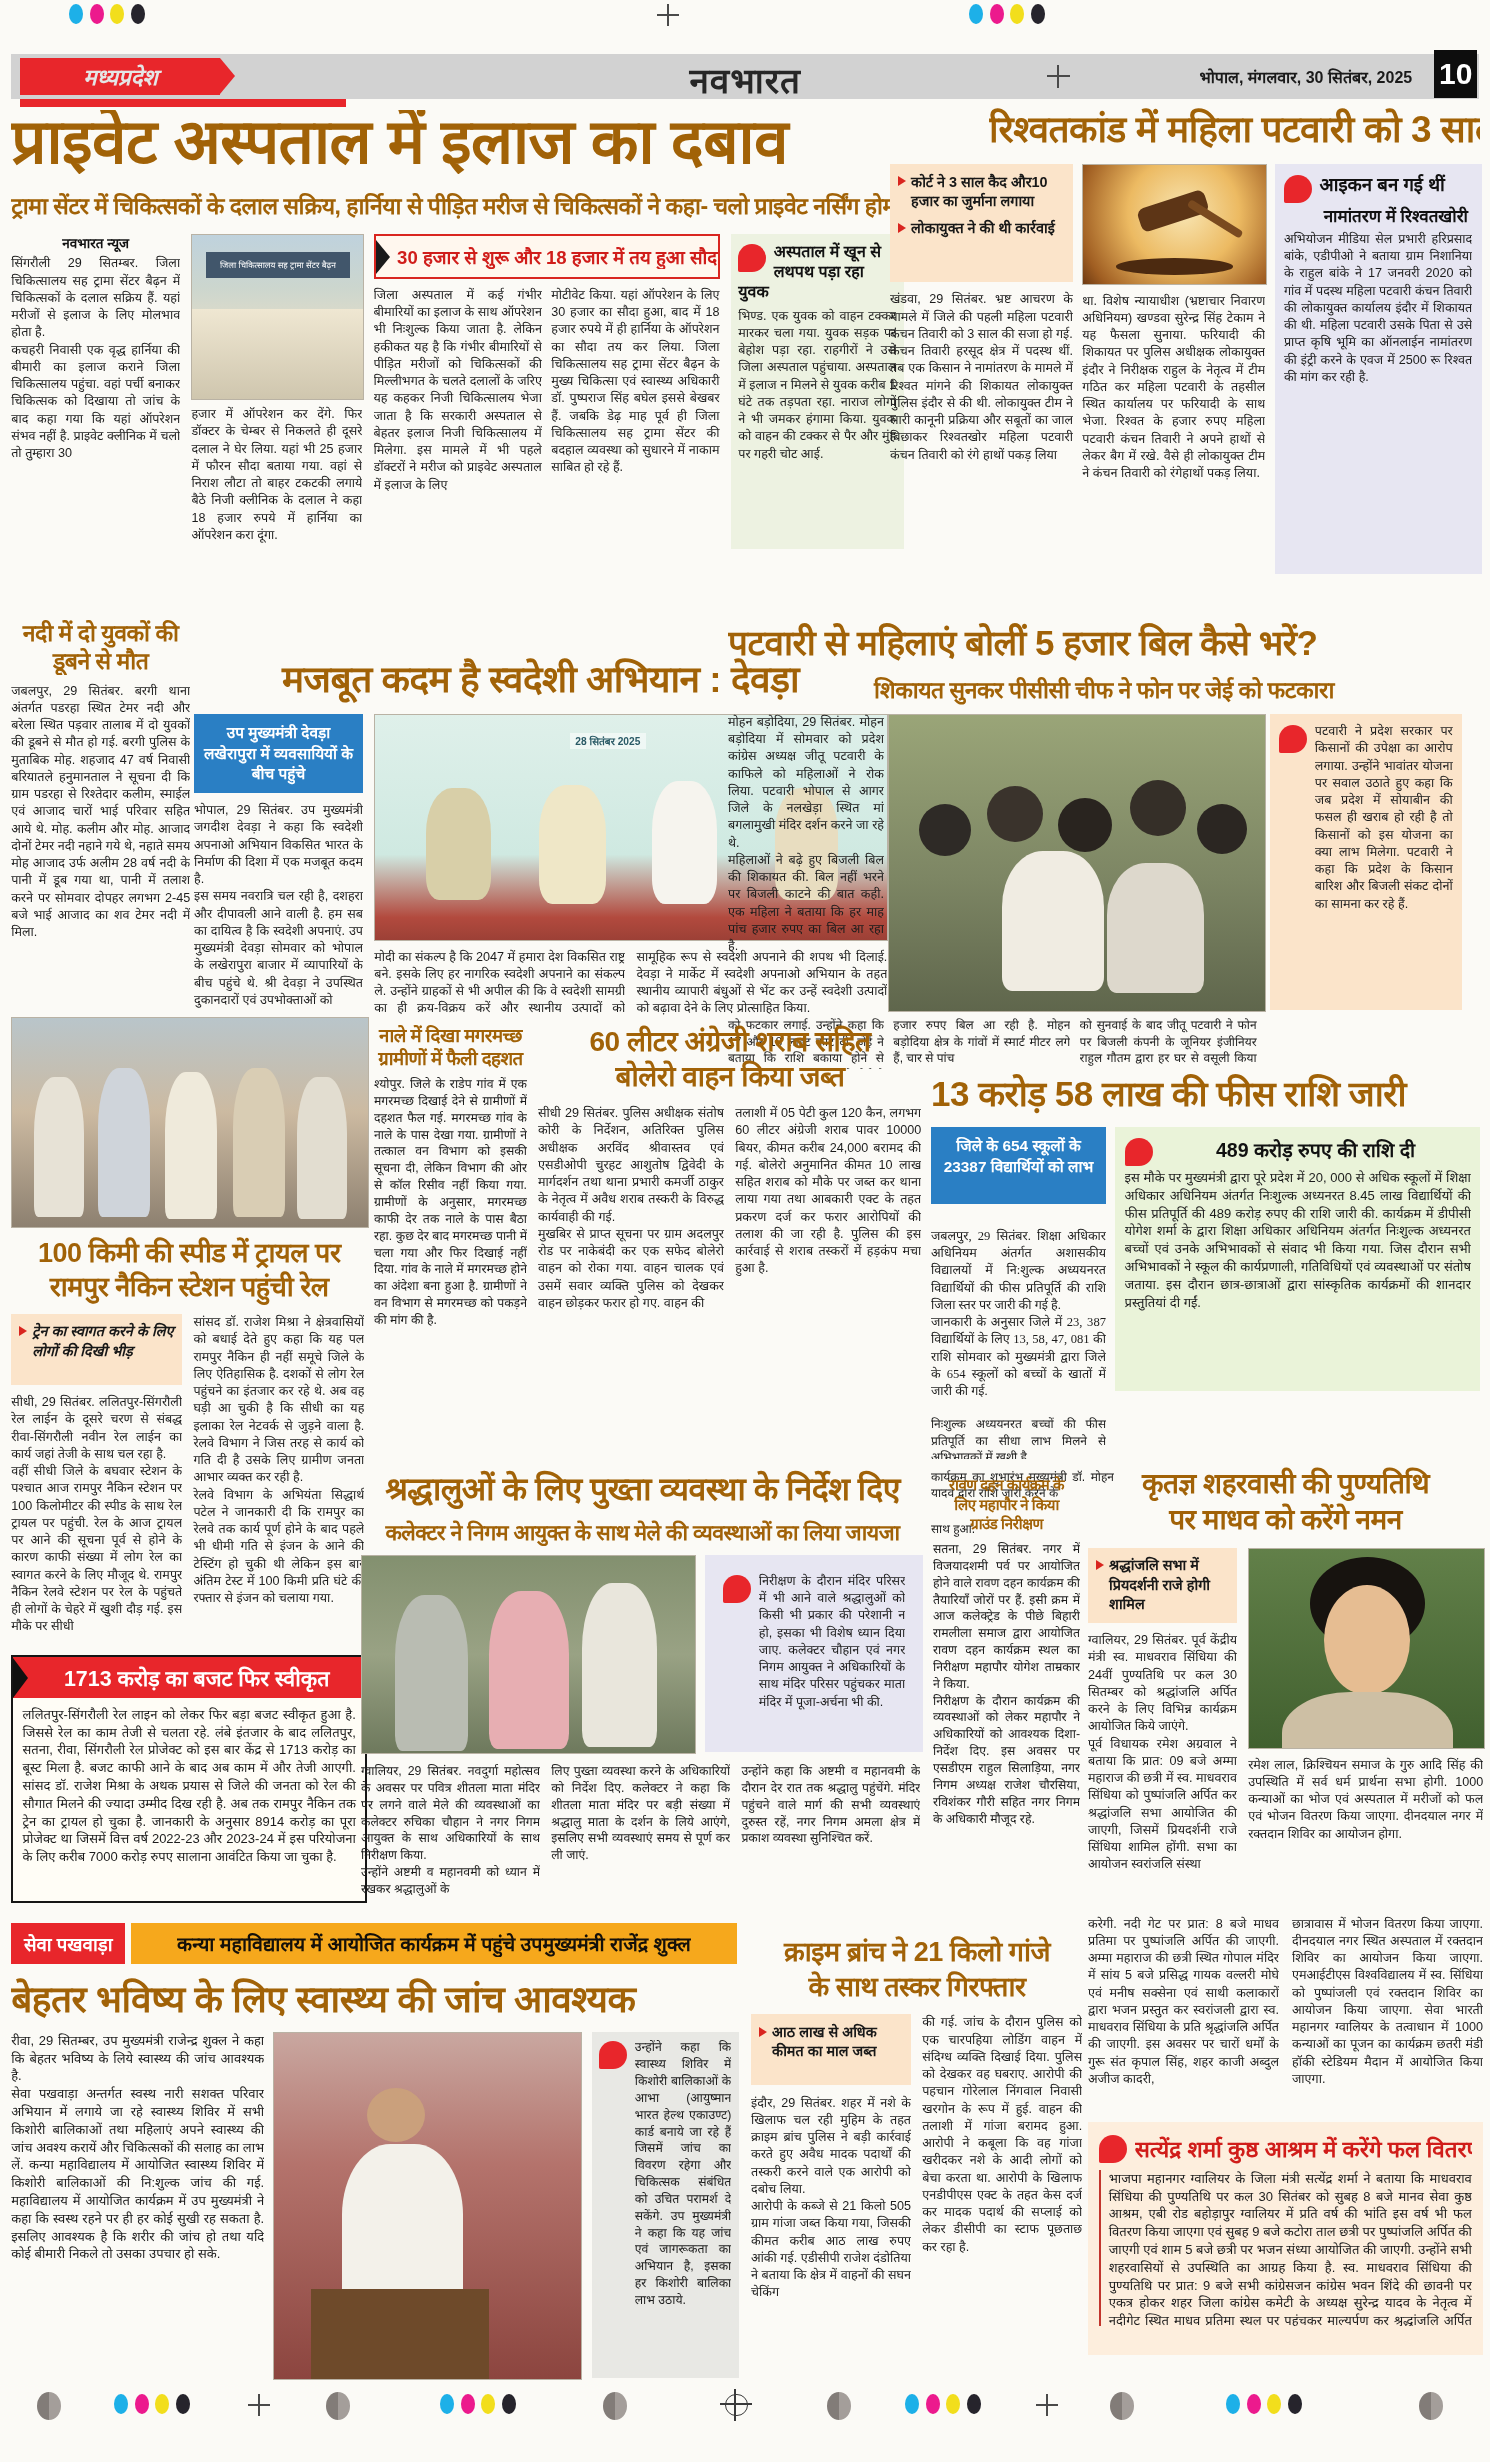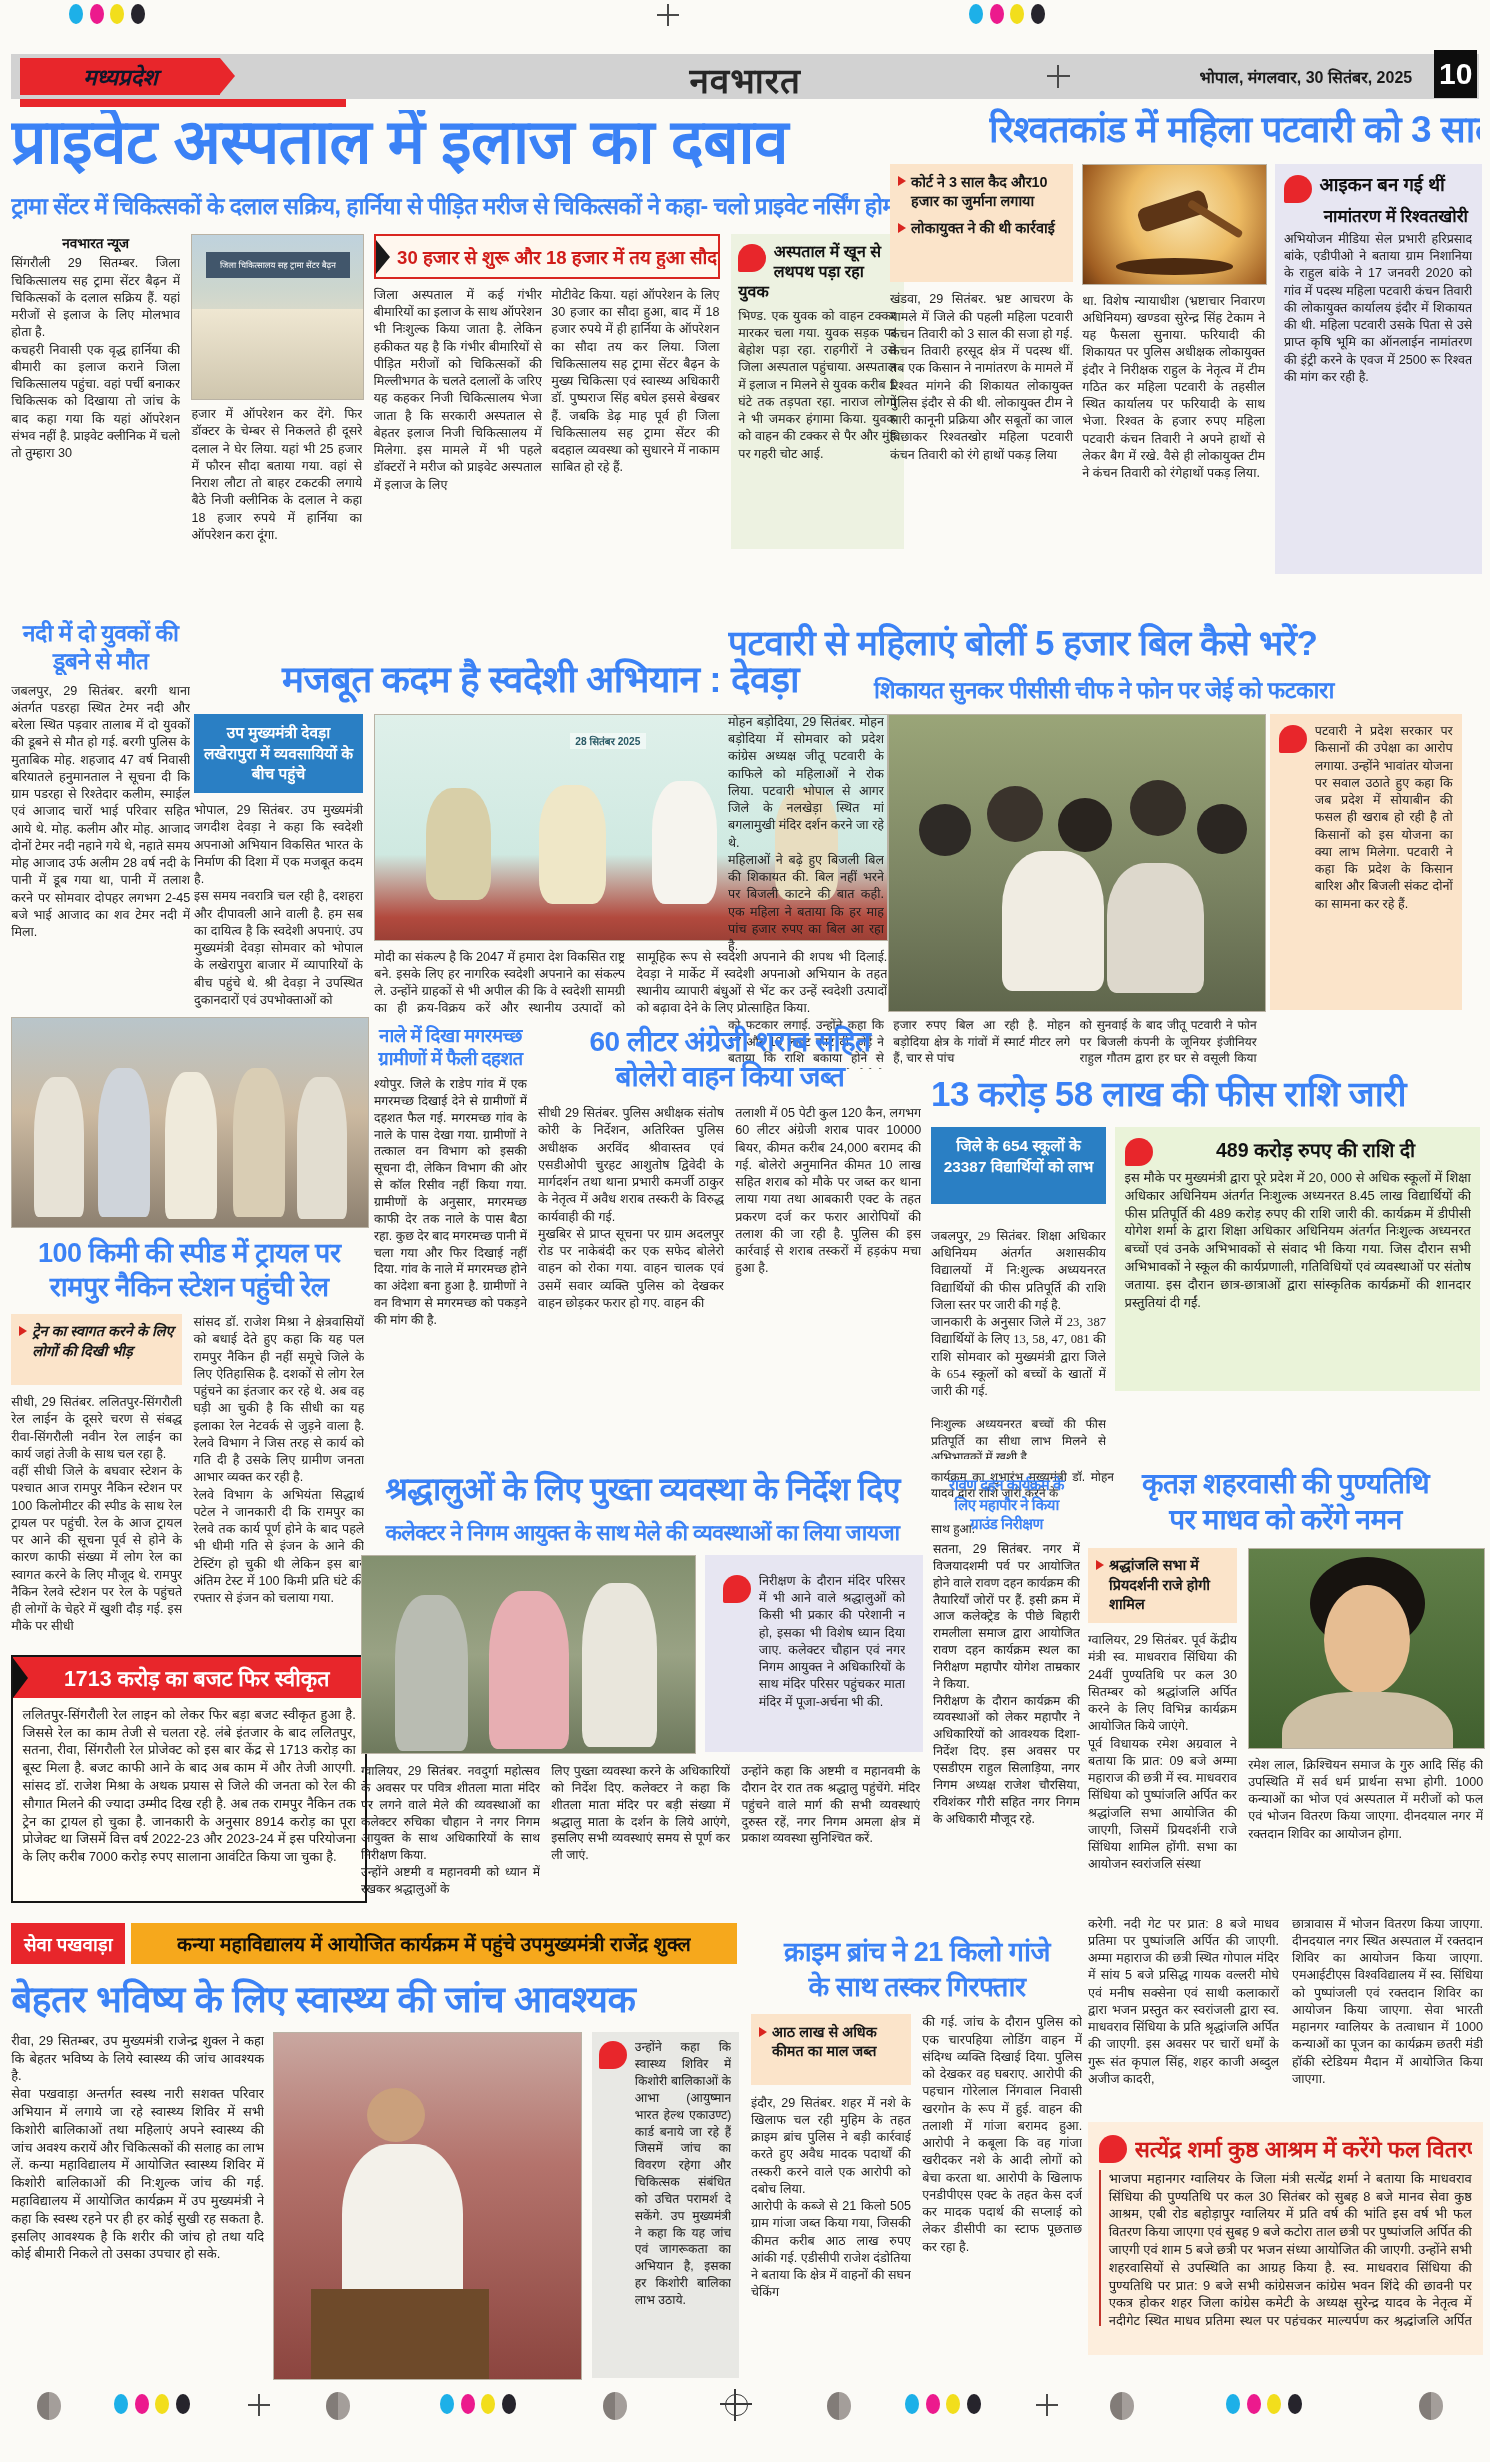--- a/index.html
+++ b/index.html
@@ -1,18 +1,18 @@
 <!DOCTYPE html>
 <html style="font-size:15px"><head>
 <meta charset="utf-8">
 <style>
   html,body{margin:0;padding:0;background:#e9e7e2;font-family:"Liberation Sans","DejaVu Sans",sans-serif;}
   .page{position:relative;width:1490px;height:2462px;background:#fbfaf6;margin:0 auto;overflow:hidden;}
   .abs{position:absolute;}
-  .hl{font-weight:900;color:#3b82f6;white-space:nowrap;overflow:hidden;letter-spacing:-0.5px;}
+  .hl{font-weight:900;color:#a16207;white-space:nowrap;overflow:hidden;letter-spacing:-0.5px;}
   .hlc{text-align:center;}
   .bt{font-size:12.6px;line-height:1.37;text-align:justify;color:#1c1c1c;white-space:pre-line;overflow:hidden;}
   .byline{font-weight:800;text-align:center;font-size:13.5px;color:#111;margin-bottom:2.8px;}
   .cols{display:flex;}
   .photo{position:relative;overflow:hidden;border:0.9px solid #b9b2a4;}
   
   .deal{display:flex;align-items:center;border:2.8px solid #d9251f;background:#fff7ee;height:41px;overflow:hidden;}
   .deal .flag{width:0;height:0;border-top:17.7px solid transparent;border-bottom:17.7px solid transparent;border-left:14px solid #1a1a1a;margin-right:7.5px;}
   .deal .dealtxt{flex:1;color:#d01d1a;font-weight:900;font-size:18.6px;text-align:center;white-space:nowrap;overflow:hidden;}
   .bluebox{background:#2a7fc4;color:#fff;font-weight:800;font-size:15.4px;text-align:center;padding:9.3px 7.5px;line-height:1.3;}
@@ -27,21 +27,21 @@
   .qbig{font-weight:900;font-size:19.6px;color:#111;text-align:center;}
   .subhl{font-weight:900;font-size:17px;color:#111;text-align:center;margin:7.5px 0 3.7px;}
   .budget{border:2.3px solid #161616;background:#fffdf6;}
   .budget .bhead{display:flex;align-items:center;background:#e8262b;height:41px;}
   .budget .bhead .flag{width:0;height:0;border-top:20.5px solid transparent;border-bottom:20.5px solid transparent;border-left:15px solid #101010;}
   .budget .bhead .btxt{flex:1;color:#fff;font-weight:900;font-size:21.4px;text-align:center;white-space:nowrap;overflow:hidden;}
   .tag{background:#e8262b;color:#fff;font-weight:900;font-size:18.6px;display:flex;align-items:center;justify-content:center;}
   .kick{background:#f6a81c;color:#14100a;font-weight:800;font-size:19.6px;display:flex;align-items:center;justify-content:center;white-space:nowrap;overflow:hidden;}
   
   .mast{background:#d2d2d2;}
-  .region{position:absolute;left:9.3px;top:3.7px;width:200px;height:37px;background:#e8262b;color:#0f172a;font-weight:900;font-size:22.4px;display:flex;align-items:center;justify-content:center;font-style:italic;}
+  .region{position:absolute;left:9.3px;top:3.7px;width:200px;height:37px;background:#e8262b;color:#e5e5e5;font-weight:900;font-size:22.4px;display:flex;align-items:center;justify-content:center;font-style:italic;}
   .region::after{content:"";position:absolute;right:-15px;top:0;border-top:18.6px solid transparent;border-bottom:18.6px solid transparent;border-left:15px solid #e8262b;}
   .pagebox{position:absolute;right:1.9px;top:-3.7px;width:43px;height:48px;background:#0d0d0d;color:#fff;font-weight:900;font-size:30px;display:flex;align-items:center;justify-content:center;}
   
   .cmyk{position:absolute;display:flex;gap:6.5px;}
   .cmyk i{width:14px;height:20.5px;border-radius:50%;}
   .ic{background:#1db0e8}.im{background:#ec1a8d}.iy{background:#f2de1c}.ik{background:#26242c}
   .groval{position:absolute;width:24px;height:28px;border-radius:50%;background:linear-gradient(90deg,#827c78 50%,#a49e9a 50%);}
   .crossm{position:absolute;width:22.4px;height:22.4px;}
   .crossm::before{content:"";position:absolute;left:0;right:0;top:10.2px;height:1.9px;background:#4a4a4a;}
   .crossm::after{content:"";position:absolute;top:0;bottom:0;left:10.2px;width:1.9px;background:#4a4a4a;}

